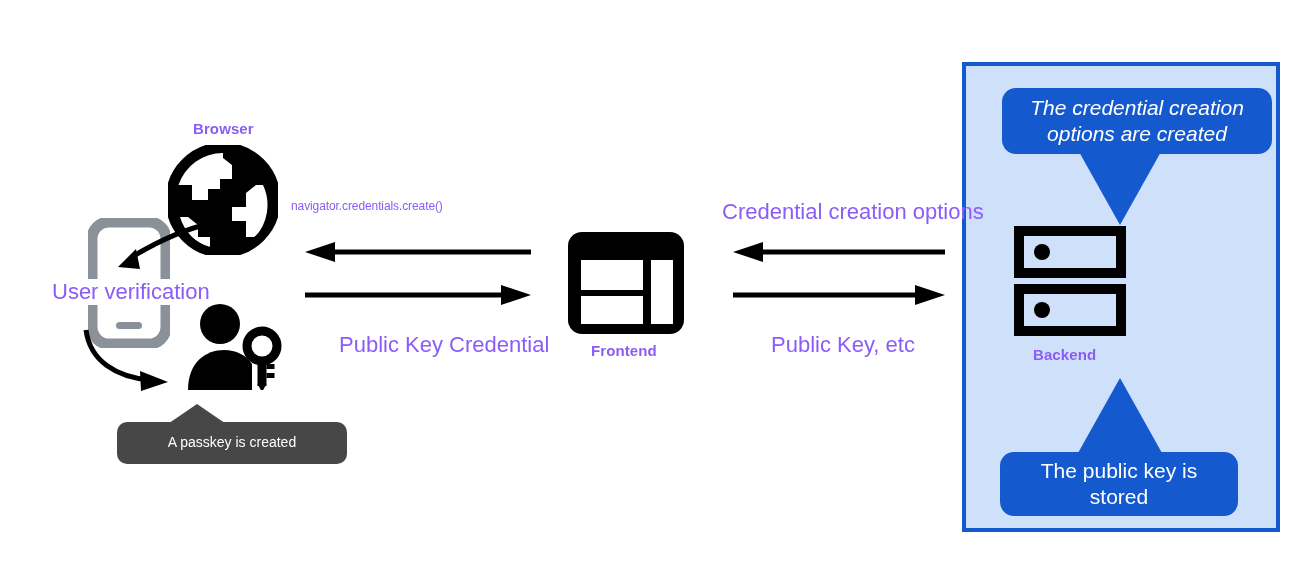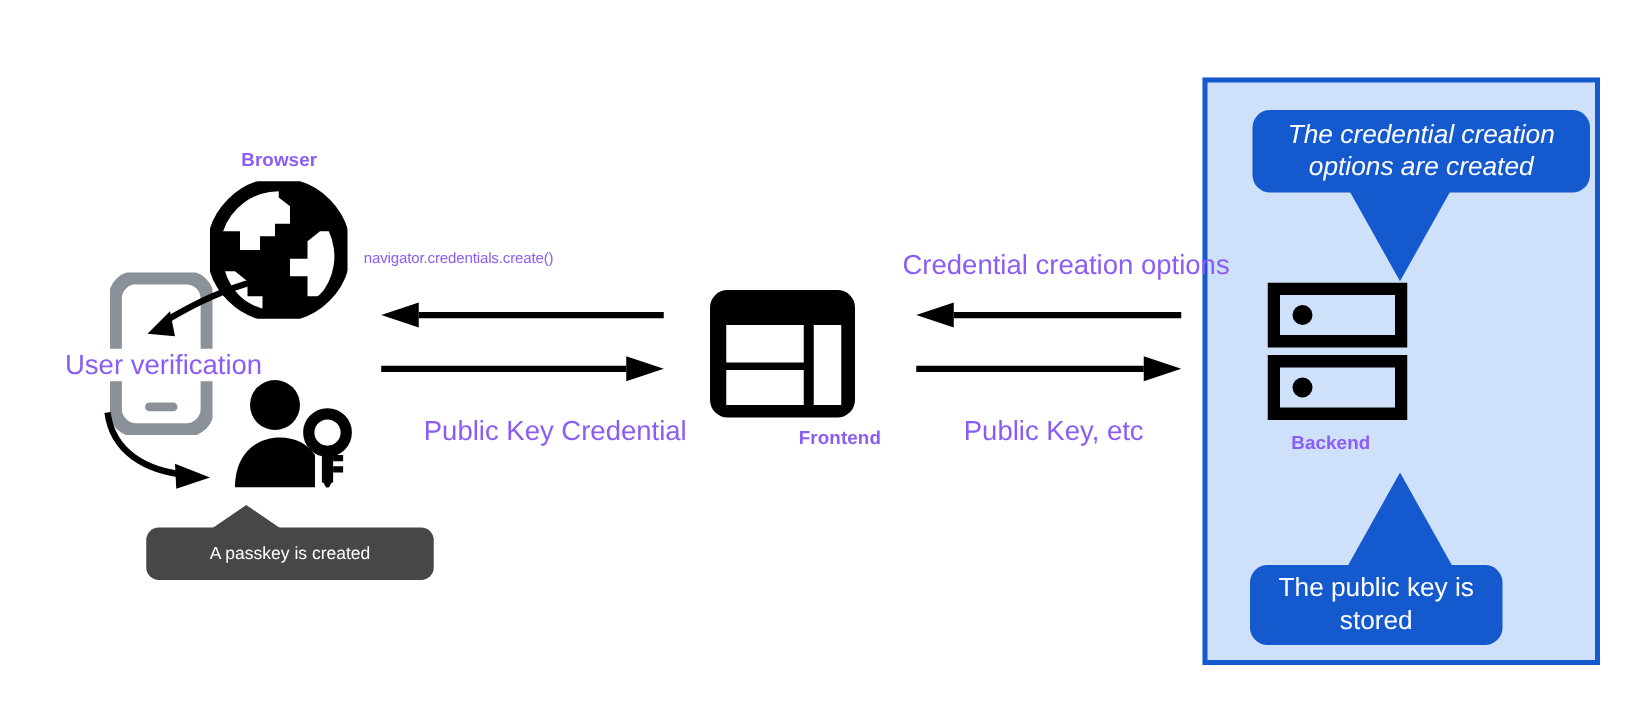--- a/index.html
+++ b/index.html
@@ -178,21 +178,21 @@
 
   <div class="label label-plain" style="left:339px; top:332px;">Public Key Credential</div>
 
   <svg class="abs" id="frontend-icon" viewBox="0 0 118 104">
     <rect x="1" y="1" width="116" height="102" rx="14" ry="14" fill="#000000"></rect>
     <rect x="14" y="29" width="62" height="30" fill="#ffffff"></rect>
     <rect x="14" y="65" width="62" height="28" fill="#ffffff"></rect>
     <rect x="84" y="29" width="22" height="64" fill="#ffffff"></rect>
   </svg>
 
-  <div class="label label-bold" style="left:591px; top:342px;margin-left:48px;">Frontend</div>
+  <div class="label label-bold" style="left:591px; top:342px;">Frontend</div>
 
   <div class="label label-plain" style="left:722px; top:199px;">Credential creation options</div>
 
   <svg class="arrow-svg" style="left:733px; top:240px; width:212px; height:24px;" viewBox="0 0 212 24">
     <line x1="30" y1="12" x2="212" y2="12" stroke="#000000" stroke-width="5"></line>
     <path d="M30 2 L0 12 L30 22 Z" fill="#000000"></path>
   </svg>
 
   <svg class="arrow-svg" style="left:733px; top:283px; width:212px; height:24px;" viewBox="0 0 212 24">
     <line x1="0" y1="12" x2="182" y2="12" stroke="#000000" stroke-width="5"></line>
@@ -207,15 +207,15 @@
   <svg class="abs" id="backend-icon" viewBox="0 0 112 112">
     <rect x="5" y="5" width="102" height="42" fill="none" stroke="#000000" stroke-width="10"></rect>
     <circle cx="28" cy="26" r="8" fill="#000000"></circle>
     <rect x="5" y="63" width="102" height="42" fill="none" stroke="#000000" stroke-width="10"></rect>
     <circle cx="28" cy="84" r="8" fill="#000000"></circle>
   </svg>
 
   <div class="label label-bold" style="left:1033px; top:346px;text-align:right;">Backend</div>
 
   <div class="pointer pointer-up-blue" style="left:1078px; top:378px;"></div>
-  <div class="callout callout-blue" style="left:1000px; top:452px; width:202px; height:64px;">The public key is stored</div>
+  <div class="callout callout-blue" style="left:1000px; top:452px; width:238px; height:64px;">The public key is stored</div>
 
 </div>
 
 </body></html>

